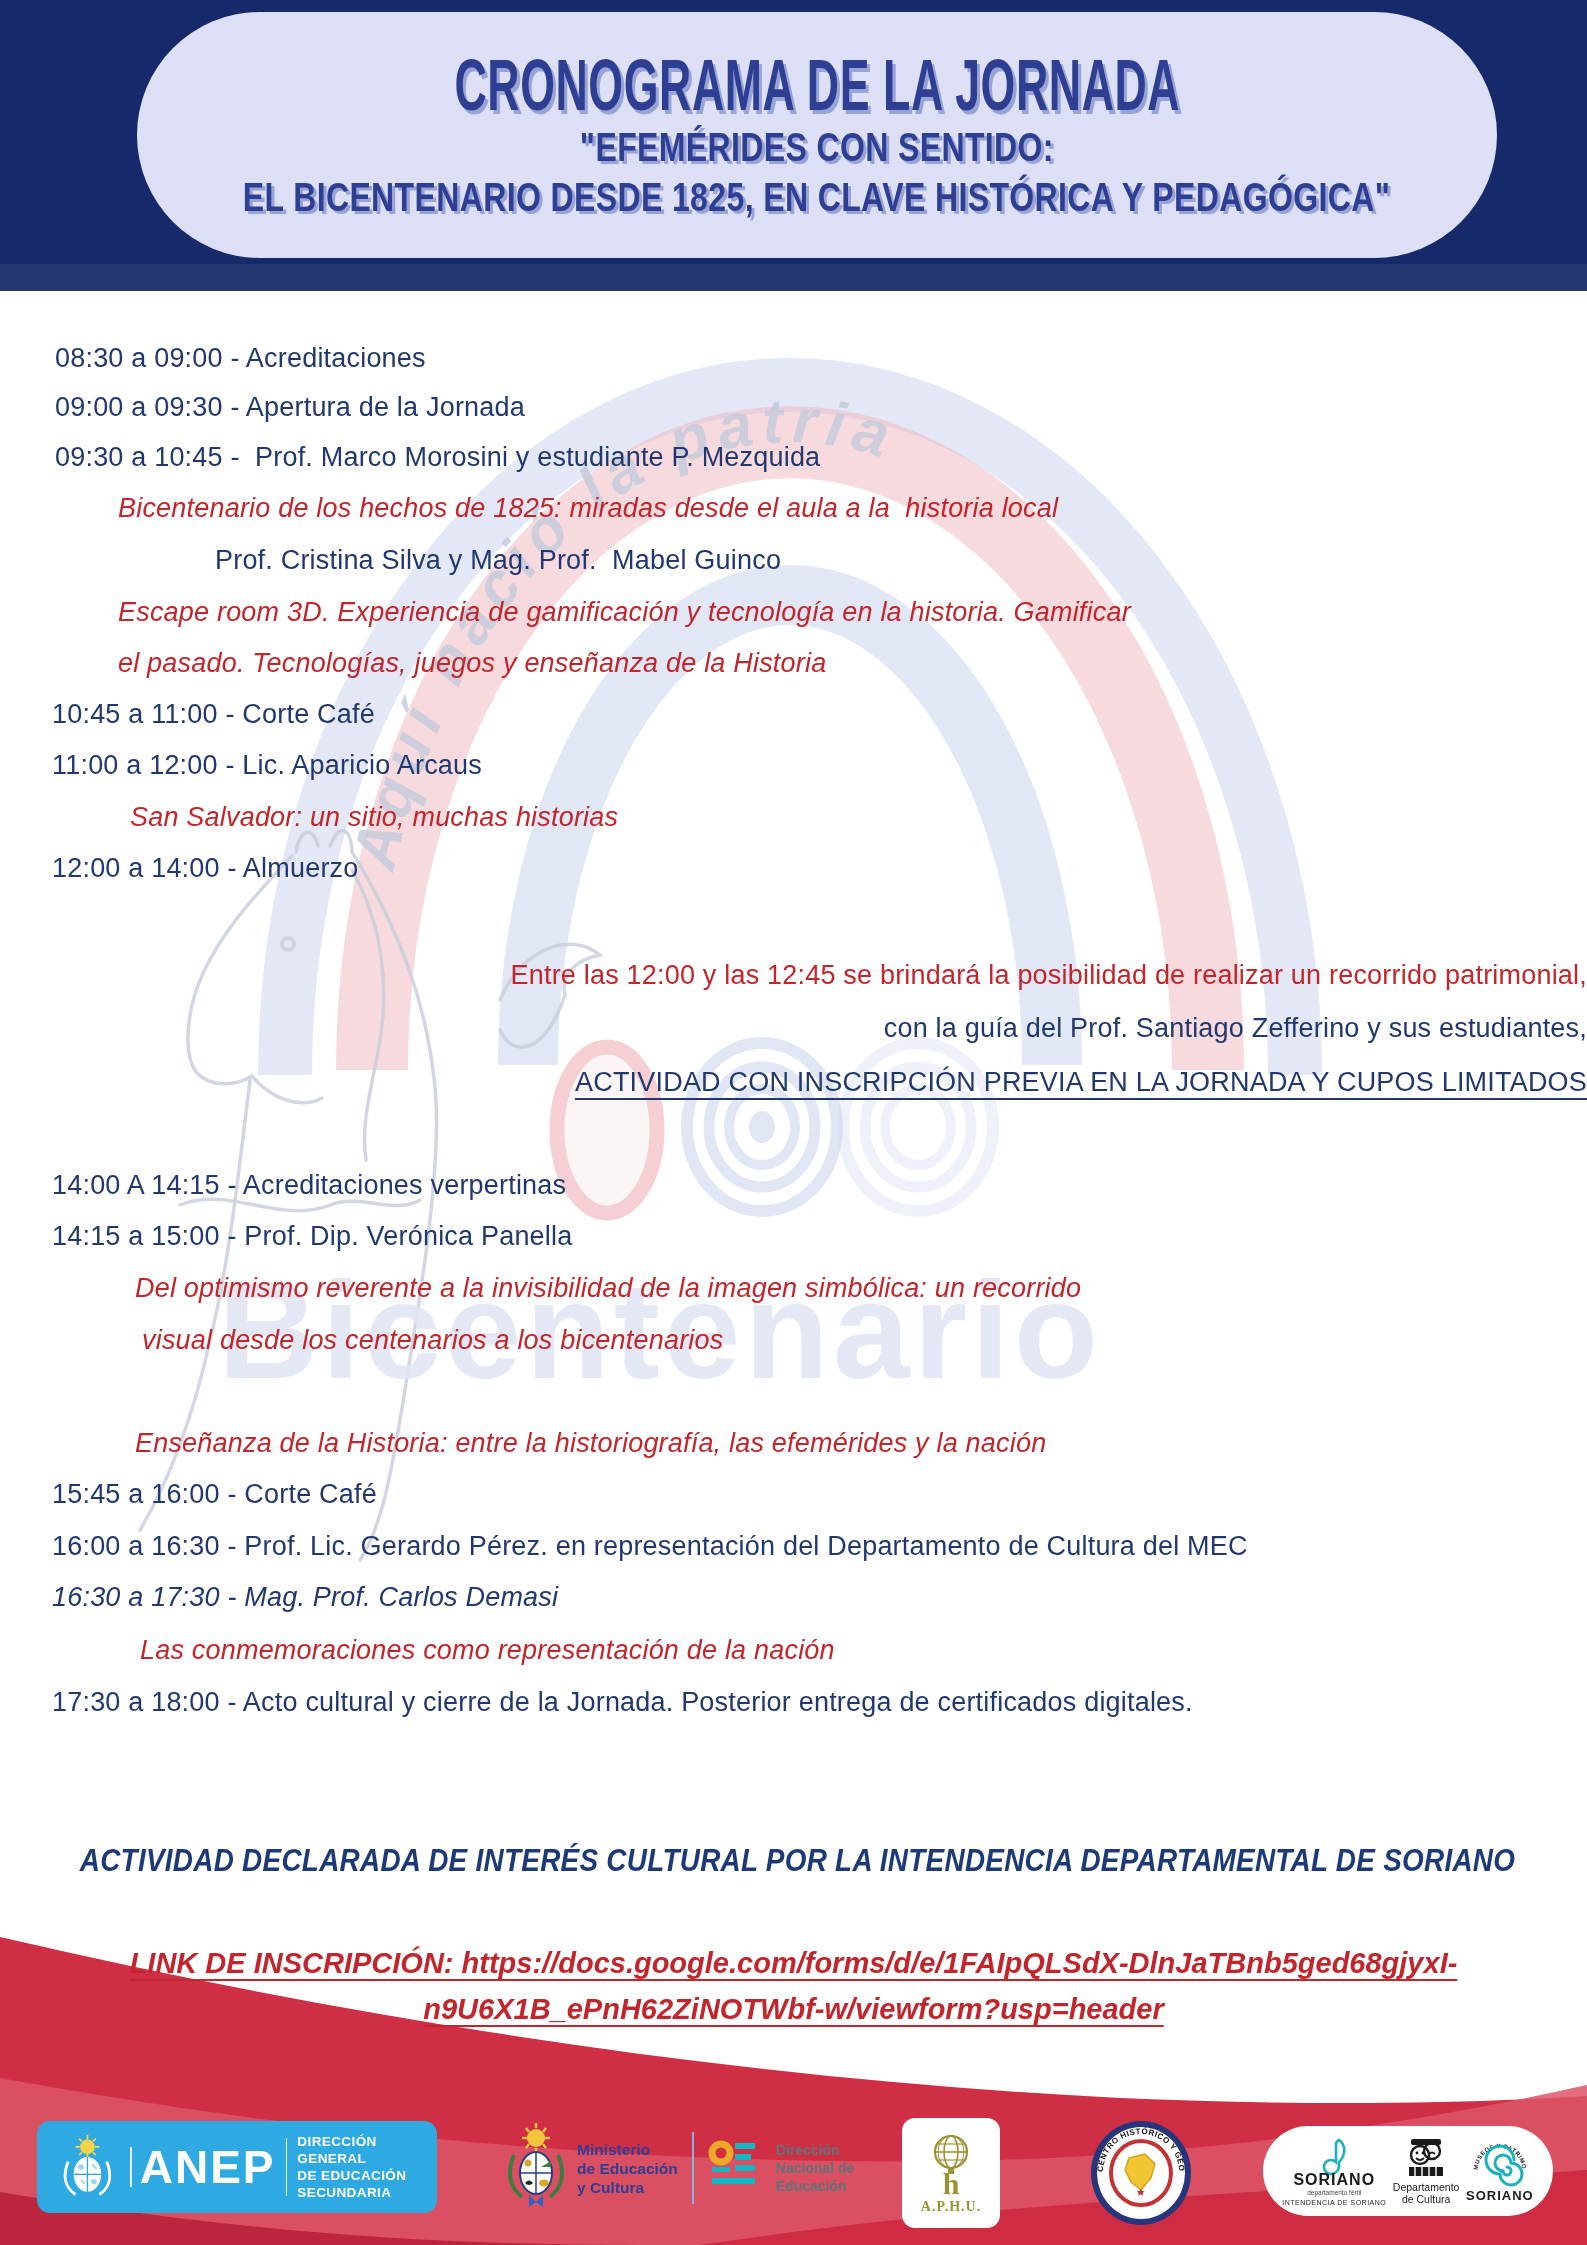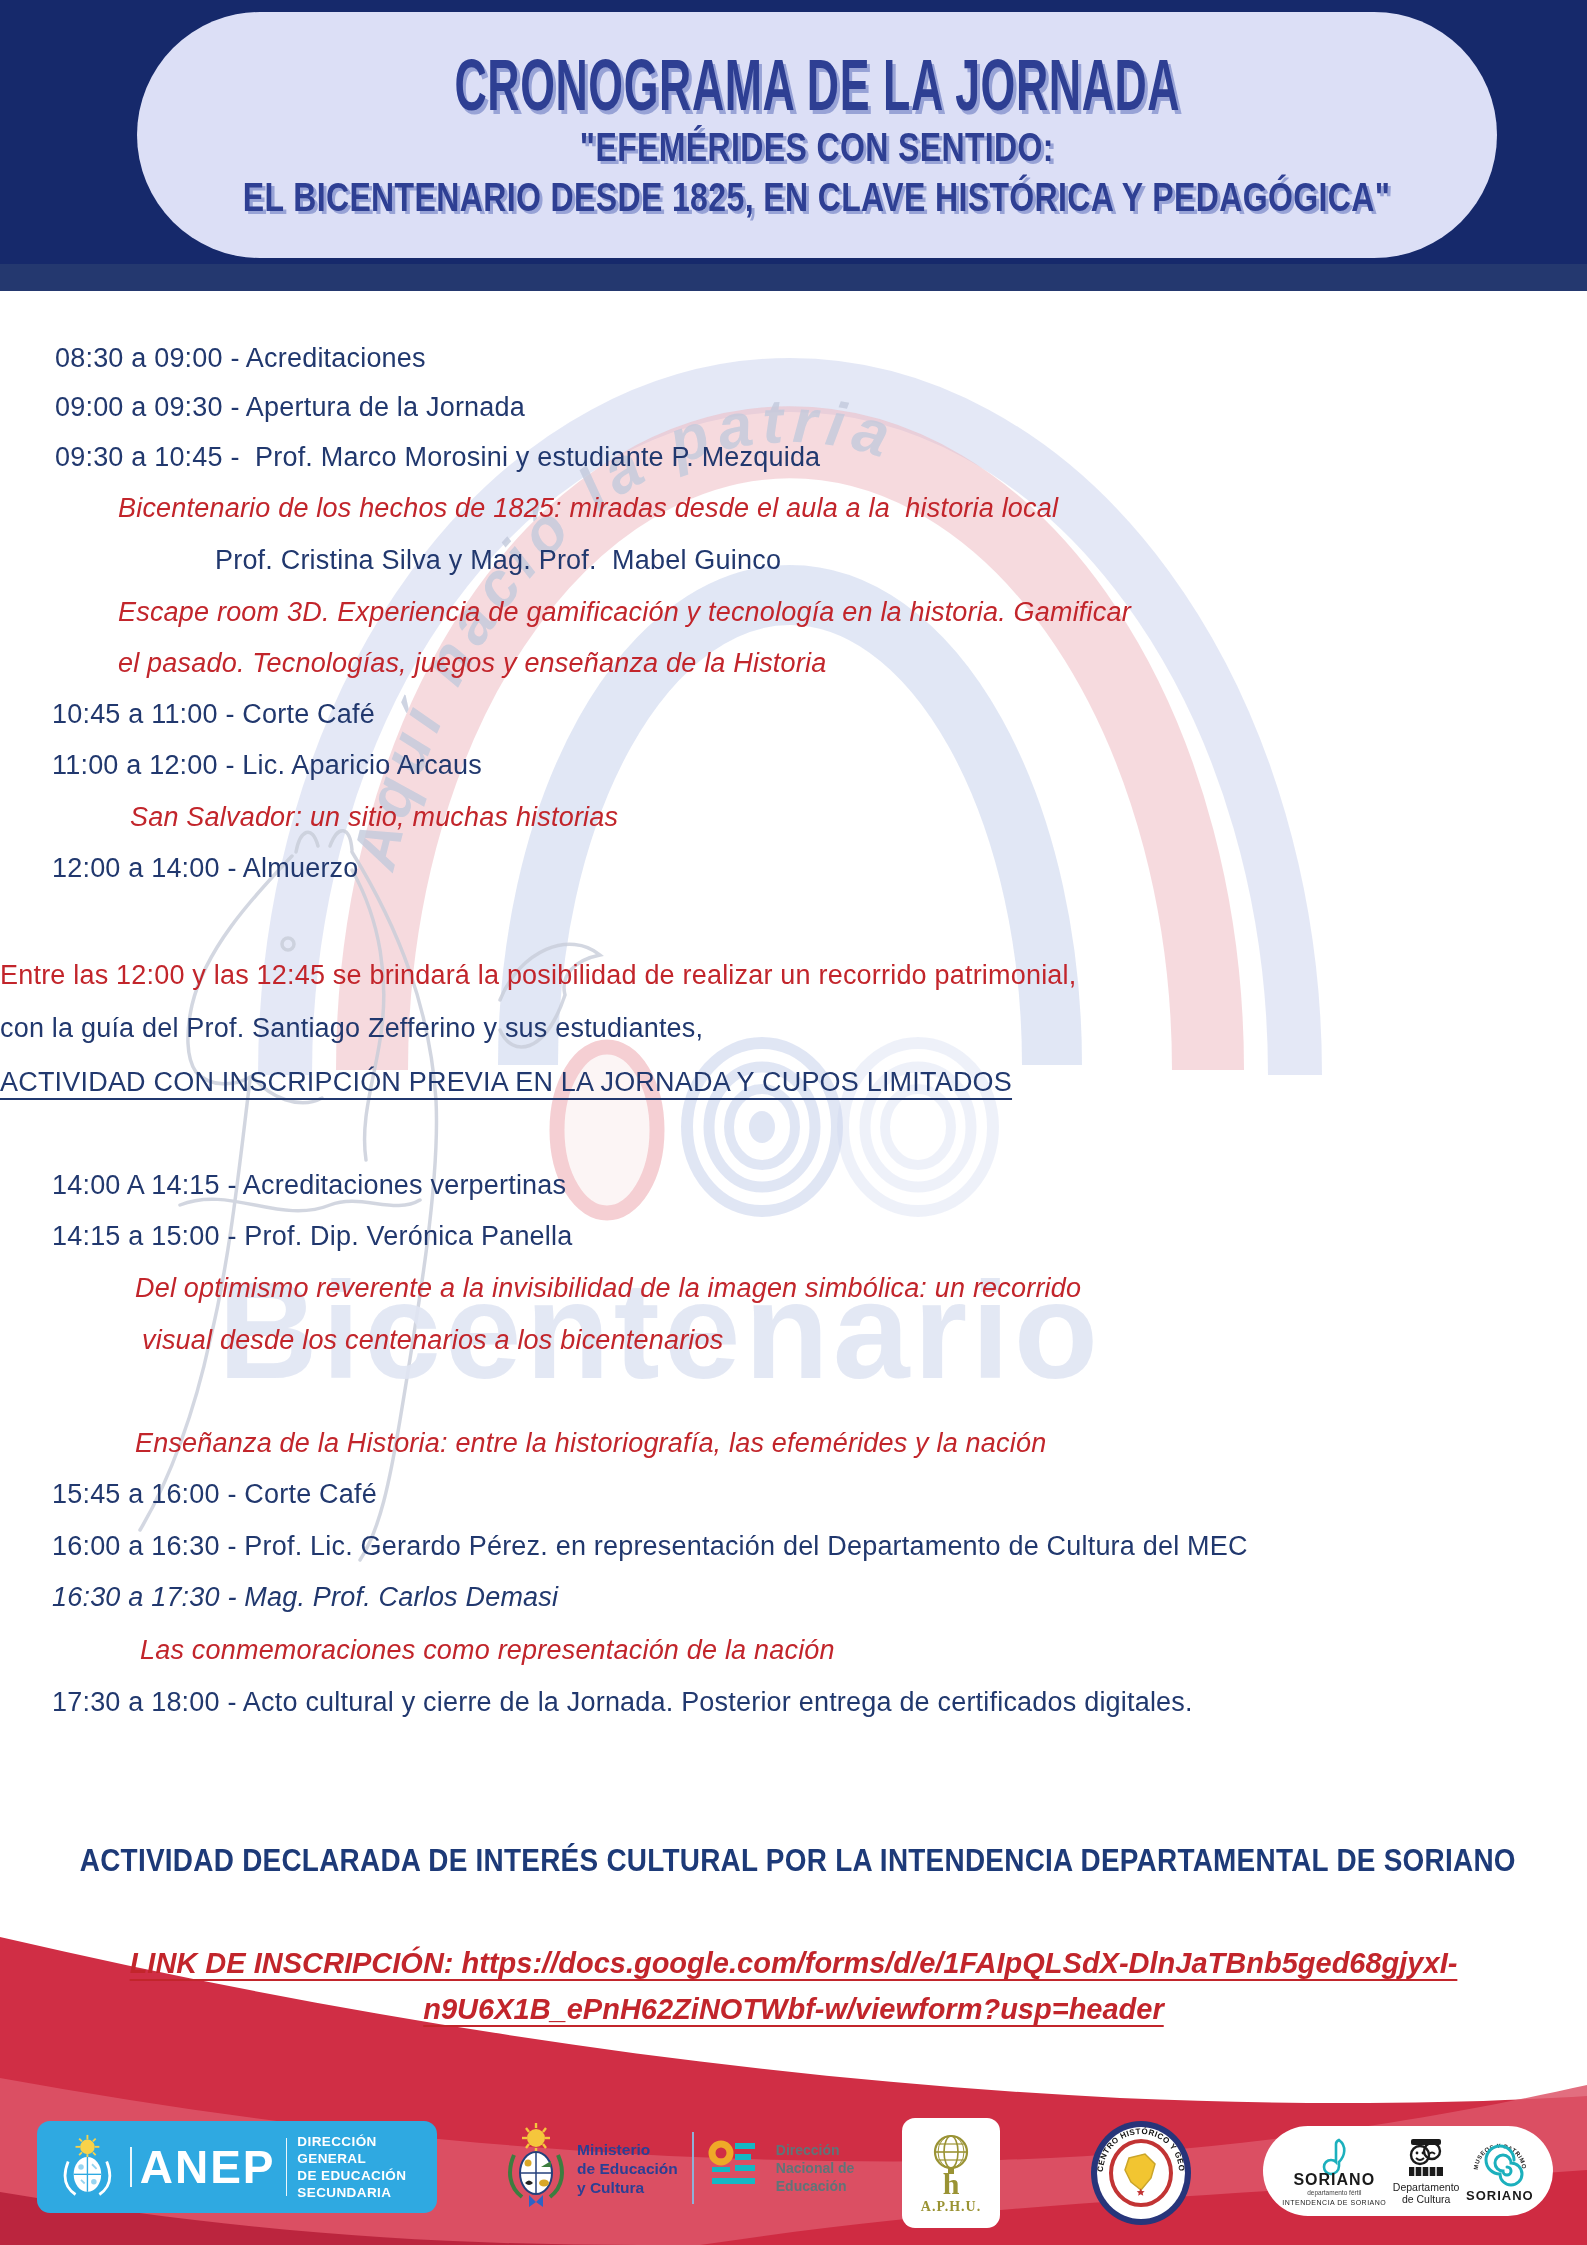--- a/index.html
+++ b/index.html
@@ -17,25 +17,25 @@
   .sub-title{font-size:41px;font-weight:bold;color:#2e3f93;letter-spacing:0.5px;line-height:50px;
              text-shadow:4px 3px 0 #98a3d6;}
   
   .wm{position:absolute;left:0;top:0;z-index:0;}
   
   #schedule-layer{position:absolute;left:0;top:0;width:1587px;height:2059px;z-index:2;}
   .line{position:absolute;height:34px;line-height:34px;font-size:27px;color:#21386e;
         white-space:pre;letter-spacing:0.2px;}
   .line.red{color:#c2252b;}
   .line.italic{font-style:italic;}
-  .line.center{left:0;right:16px;text-align:left;}
+  .line.center{left:0;right:0;text-align:right;}
   .line.underline{text-decoration:underline;text-underline-offset:7px;}
   
   .declaration{position:absolute;left:0;right:0;top:1843px;text-align:center;z-index:2;
-               font-size:31px;font-weight:bold;color:#1d3a78;}
+               font-size:31px;font-weight:bold;color:#1d3a78;font-style:italic;}
   .declaration .cond3{display:inline-block;transform:scaleX(0.9);white-space:nowrap;letter-spacing:0.3px;}
   .link-block{position:absolute;left:0;right:0;top:1940px;text-align:center;z-index:4;
               font-size:29px;font-weight:bold;font-style:italic;color:#c2252b;line-height:46px;}
   .link-block div{text-decoration:underline;text-underline-offset:6px;}
   
   .wave{position:absolute;left:0;top:0;z-index:1;}
   
   .logo{position:absolute;z-index:3;border-radius:13px;}
   .anep-box{left:37px;top:2121px;width:400px;height:92px;background:#2fa9e1;
             display:flex;align-items:center;}

